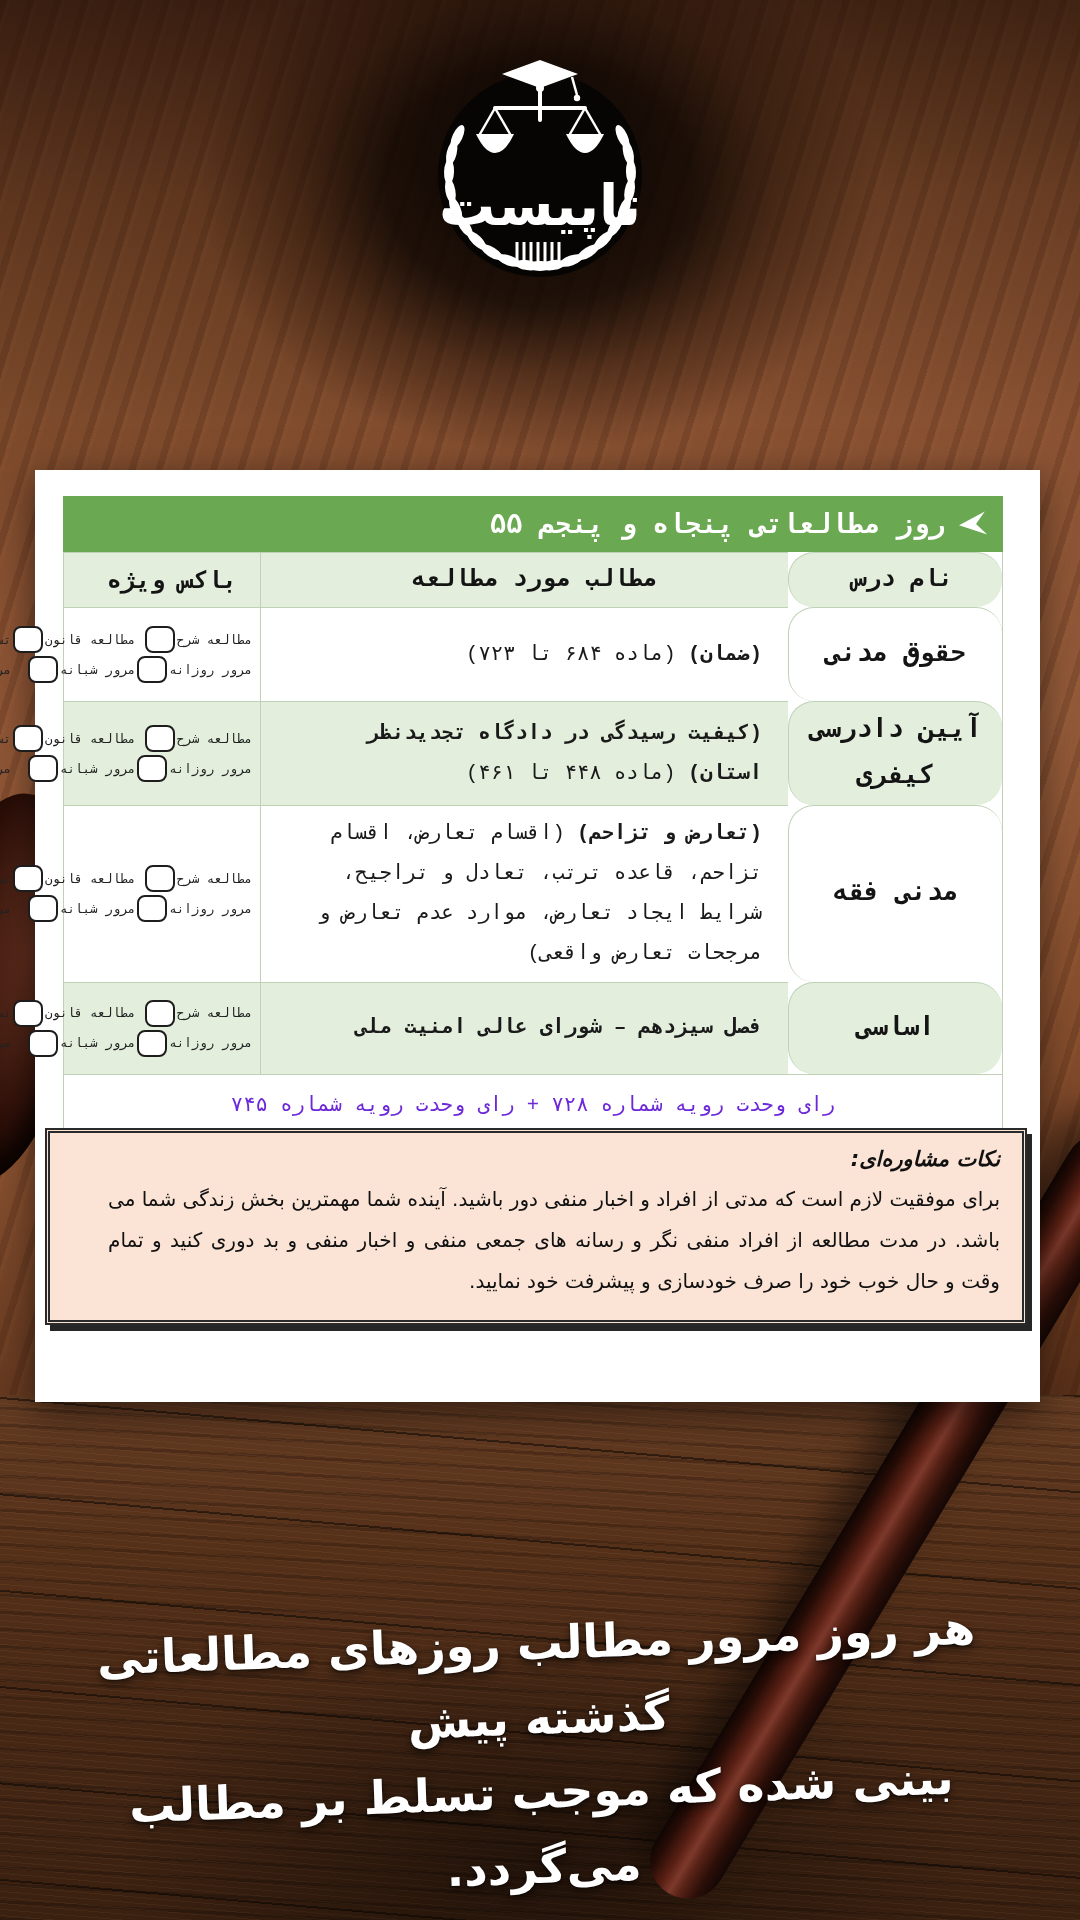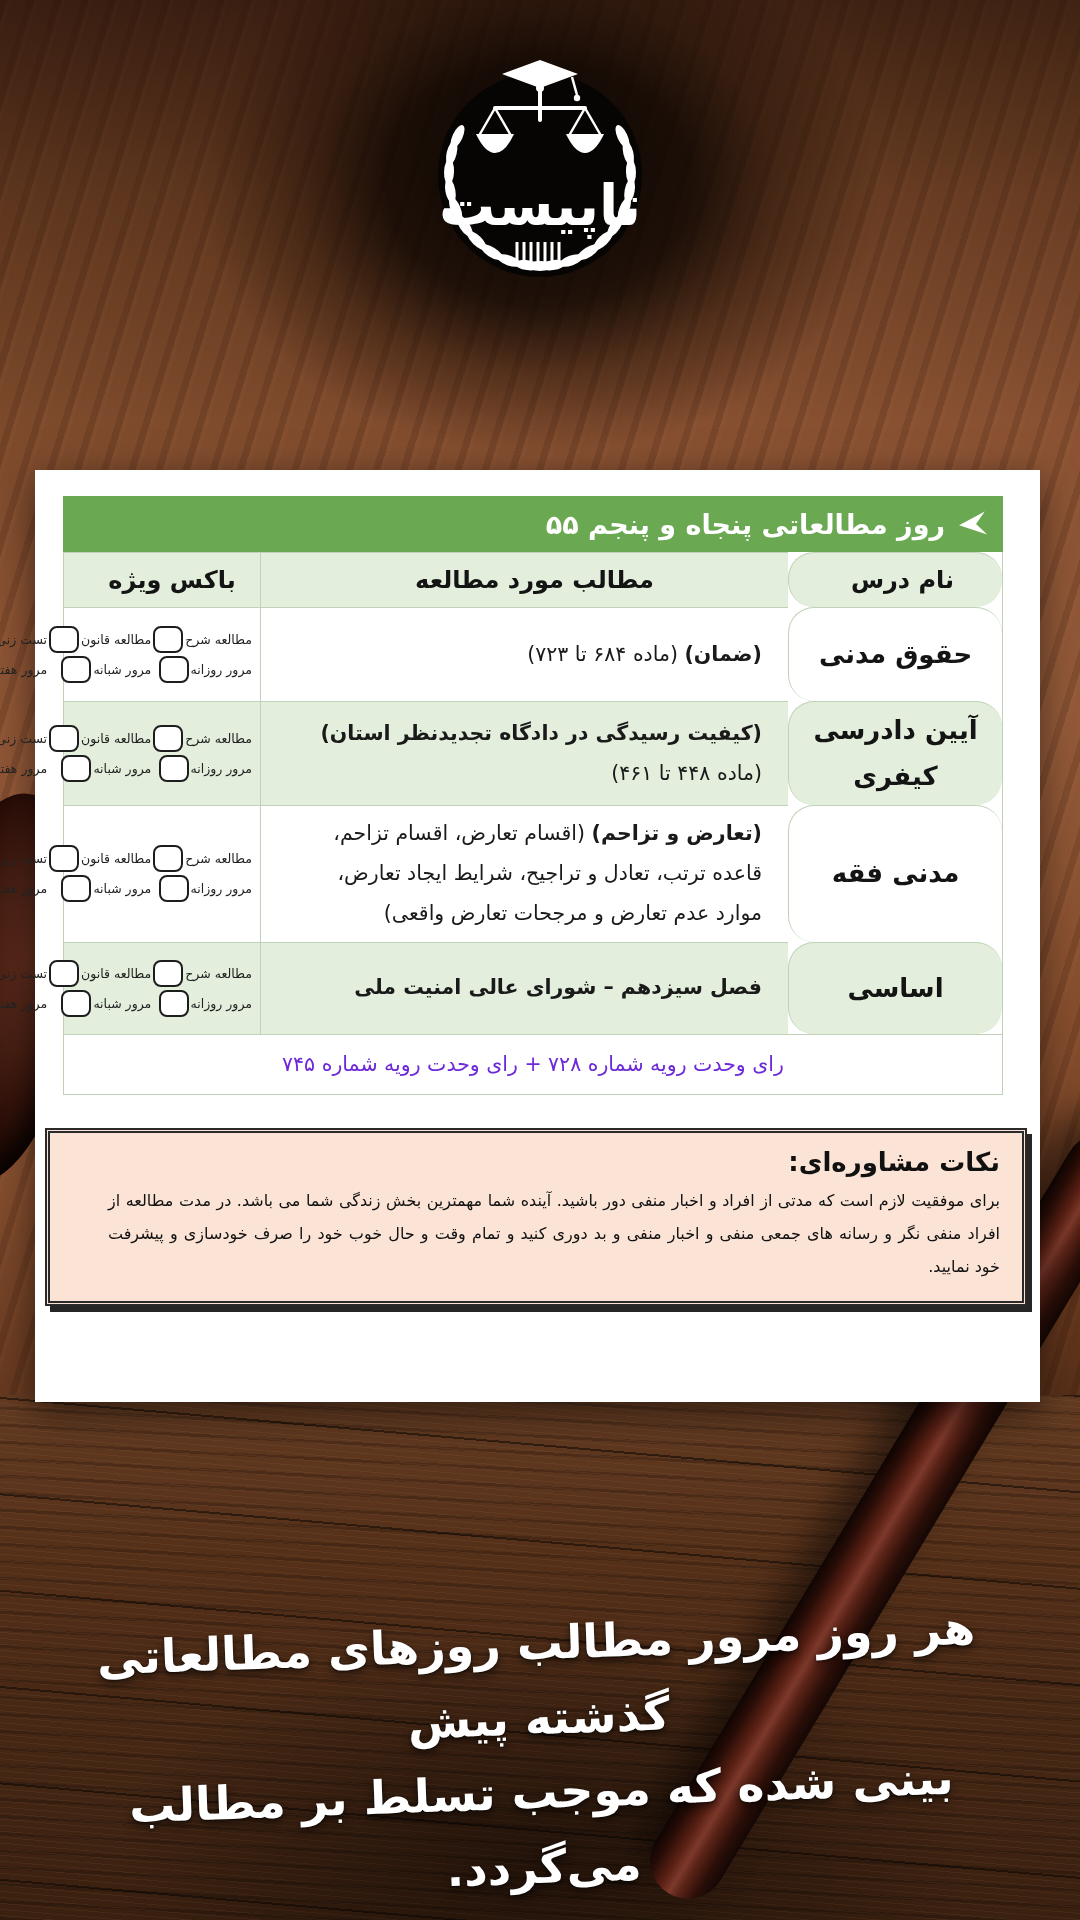--- a/index.html
+++ b/index.html
@@ -24,21 +24,21 @@
     box-shadow:inset -8px -14px 24px rgba(0,0,0,0.7);}
   .gavel-rod{position:absolute;left:455px;top:1478px;width:880px;height:76px;z-index:2;
     border-radius:44px;transform:rotate(121deg);
     background:linear-gradient(180deg,#140705 0%,#2c0f08 18%,#5a2317 38%,#7c392b 50%,#5a2014 64%,#260c06 85%,#0f0503 100%);
     box-shadow:-14px 20px 36px rgba(0,0,0,0.5);}
   
   .logo{position:absolute;left:420px;top:50px;width:240px;height:240px;z-index:4;}
   
   .card{position:absolute;left:35px;top:470px;width:1005px;height:932px;z-index:3;
         background:#ffffff;box-shadow:0 10px 34px rgba(0,0,0,0.5);}
-  .study-table{position:absolute;right:37px;top:26px;width:940px;}
+  .study-table{position:absolute;right:37px;top:26px;width:940px;font-family:Liberation Mono, monospace;}
   .table-title{height:56px;background:#6aa851;color:#fff;display:flex;align-items:center;
     gap:12px;padding:0 16px;font-size:27px;font-weight:bold;}
   .table-title .arrow{flex:0 0 auto;display:flex;transform:rotate(-6deg);}
   .ttable{border:1px solid #bfd2b7;border-top:none;}
   .trow{display:flex;}
   .cell{border-top:1px solid #bfd2b7;display:flex;align-items:center;}
   .cell.name{width:214px;flex:0 0 214px;justify-content:center;text-align:center;
     font-weight:bold;font-size:26px;line-height:1.75;color:#141414;border-left:1px solid #bfd2b7;padding:6px;border-radius:26px;}
   .cell.content{flex:1 1 auto;border-left:1px solid #bfd2b7;font-size:20.5px;color:#1a1a1a;line-height:1.95;}
   .cell.content .ctext{width:100%;text-align:right;padding:8px 26px;}
@@ -53,22 +53,22 @@
   .r1 .cell{min-height:94px;} .r2 .cell{min-height:92px;} .r3 .cell{min-height:96px;}
   .r4 .cell{min-height:92px;} .r5 .cell{min-height:60px;}
   .box-grid{width:100%;display:grid;grid-template-columns:repeat(3,1fr);
     row-gap:3px;column-gap:2px;padding:7px 8px;direction:rtl;}
   .box-cell{display:flex;flex-direction:row;align-items:center;gap:2px;}
   .box-label{font-size:12.5px;color:#222;white-space:nowrap;}
   .checkbox{width:30px;height:27px;border:2.5px solid #1d1d1d;border-radius:8px;background:#fff;}
   
   .notes{position:absolute;right:13px;top:658px;width:982px;background:#fbe4d6;
     border:5px double #2a2a2a;box-shadow:5px 6px 0 #262626;padding:14px 22px 18px;color:#111;}
-  .notes-title{font-weight:bold;font-size:26px;margin-bottom:8px;}
-  .notes-body{font-size:16px;line-height:2.05;text-align:justify;margin-left:36px;}
+  .notes-title{font-weight:bold;font-size:21px;margin-bottom:8px;font-style:italic;}
+  .notes-body{font-size:20px;line-height:2.05;text-align:justify;margin-left:36px;}
   
   .caption{position:absolute;left:55px;right:55px;top:1606px;z-index:5;transform:rotate(-2deg);
     text-align:center;color:#fff;font-weight:bold;font-size:46px;line-height:1.62;
     text-shadow:0 4px 10px rgba(0,0,0,0.55),0 1px 2px rgba(0,0,0,0.6);}
 </style>
 </head>
 <body>
 
 <div class="stage">
   <div class="wood"></div>

